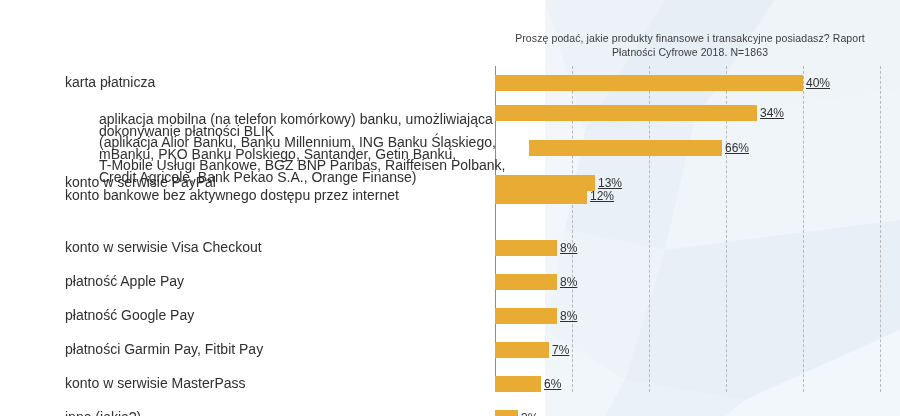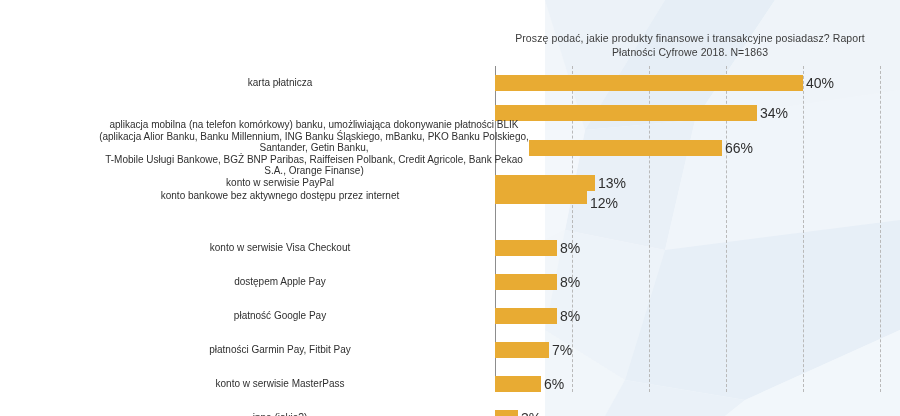--- a/index.html
+++ b/index.html
@@ -77,42 +77,43 @@
     position: absolute;
     left: 0;
     width: 900px;
     height: 30px;
     display: block;
   }
   .row-label {
     position: absolute;
     right: 405px;
     width: 430px;
-    text-align: center;
-    font-size: 10px;
+    text-align: left;
+    font-size: 14px;
     color: #2f2f2f;
     line-height: 11.5px;
     top: 50%;
     transform: translateY(-50%);
     white-space: pre-line;
   }
   .bar {
     position: absolute;
     left: 495px;
     top: 50%;
     transform: translateY(-50%);
     height: 16px;
     background: #e8ab33;
   }
   .bar-value {
     position: absolute;
     top: 50%;
     transform: translateY(-50%);
-    font-size: 14px;
+    font-size: 12px;
     color: #2f2f2f;
+    text-decoration: underline;
   }
 </style>
 </head>
 <body>
 
 <div id="stage">
 
   <div id="deco">
     <svg viewBox="0 0 355 416" preserveAspectRatio="none">
       <polygon points="0,0 120,0 40,130" fill="#ecf2f8"></polygon>
@@ -164,31 +165,31 @@
 
       <div class="row" style="top:102px;">
         <div class="row-label">konto w serwisie PayPal</div>
         <div class="bar" style="width:100px;"></div>
         <div class="bar-value" style="left:598px;">13%</div>
       </div>
 
       <div class="row" style="top:115px;">
         <div class="row-label">konto bankowe bez aktywnego dostępu przez internet</div>
         <div class="bar" style="width:92px;"></div>
-        <div class="bar-value" style="left:590px;margin-top:7px;">12%</div>
+        <div class="bar-value" style="left:590px;">12%</div>
       </div>
 
       <div class="row" style="top:167px;">
         <div class="row-label">konto w serwisie Visa Checkout</div>
         <div class="bar" style="width:62px;"></div>
         <div class="bar-value" style="left:560px;">8%</div>
       </div>
 
       <div class="row" style="top:201px;">
-        <div class="row-label">dostępem Apple Pay</div>
+        <div class="row-label">płatność Apple Pay</div>
         <div class="bar" style="width:62px;"></div>
         <div class="bar-value" style="left:560px;">8%</div>
       </div>
 
       <div class="row" style="top:235px;">
         <div class="row-label">płatność Google Pay</div>
         <div class="bar" style="width:62px;"></div>
         <div class="bar-value" style="left:560px;">8%</div>
       </div>
 

